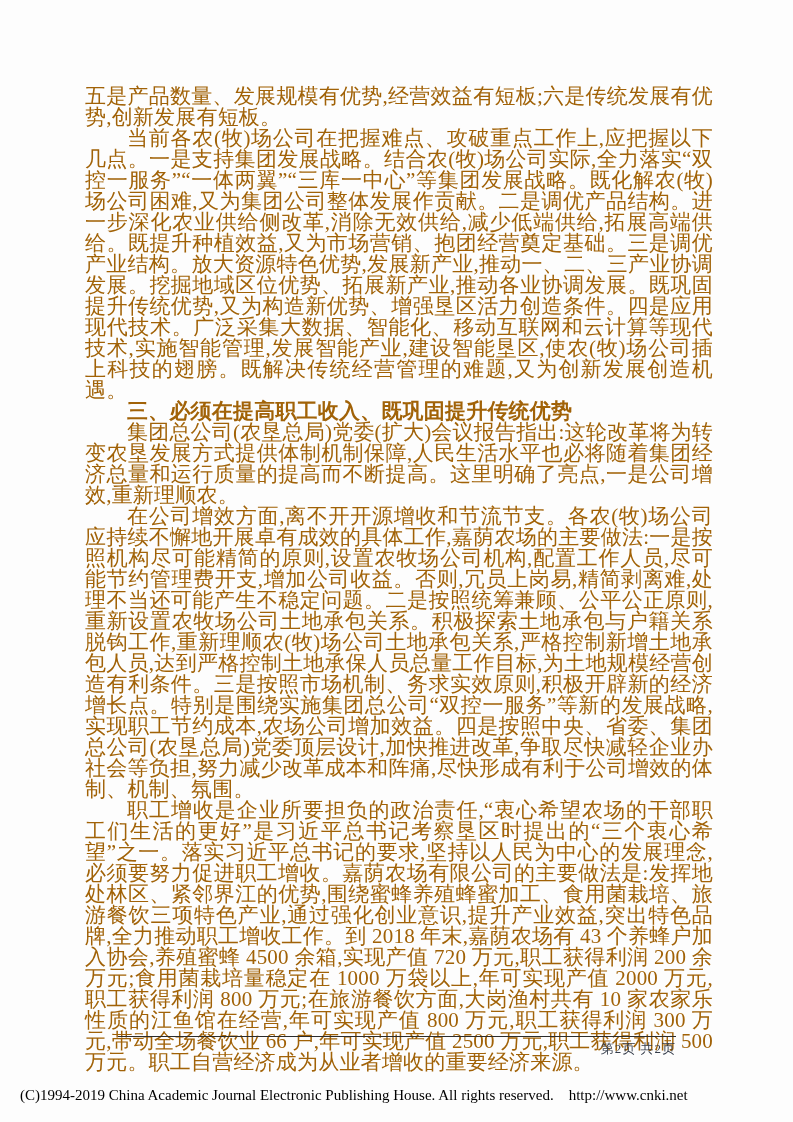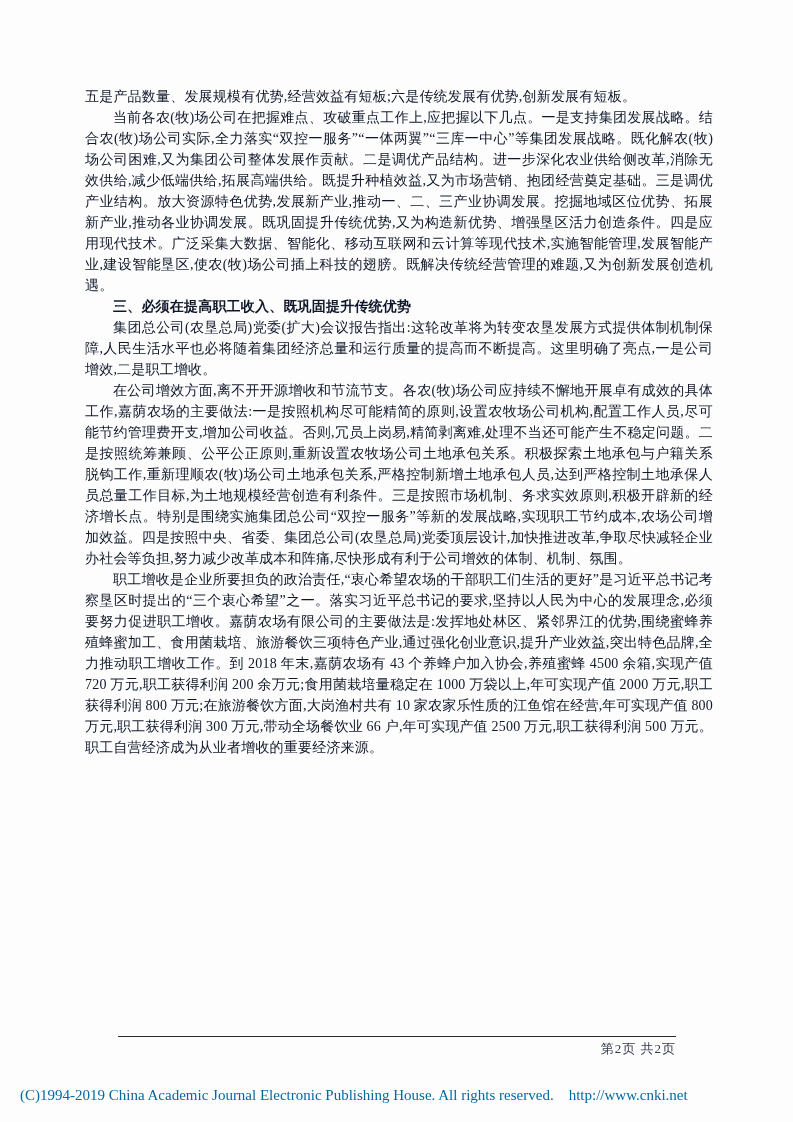--- a/index.html
+++ b/index.html
@@ -13,23 +13,23 @@
     height: 1122px;
     background: #fdfdfd;
     font-family: "Liberation Serif", "DejaVu Serif", serif;
     overflow: hidden;
   }
   .content {
     position: absolute;
     left: 85px;
     top: 86px;
     width: 628px;
-    font-size: 14px;
+    font-size: 21px;
     line-height: 21px;
-    color: #0f172a;
+    color: #a16207;
     text-align: justify;
     letter-spacing: 0.2px;
   }
   .para { margin: 0; }
   .indent { text-indent: 2em; }
   .heading { font-weight: bold; }
   .footer {
     position: absolute;
     left: 118px;
     top: 1036px;
@@ -46,34 +46,34 @@
     color: #343c4a;
     padding-top: 3px;
     letter-spacing: 1px;
   }
   .copyright {
     position: absolute;
     left: 20px;
     top: 1086px;
     font-size: 15px;
     line-height: 18px;
-    color: #0369a1;
+    color: #000000;
     white-space: pre;
   }
 </style>
 </head>
 <body>
 
 <div class="page">
 
   <div class="content">
     <p class="para">五是产品数量、发展规模有优势,经营效益有短板;六是传统发展有优势,创新发展有短板。</p>
     <p class="para indent">当前各农(牧)场公司在把握难点、攻破重点工作上,应把握以下几点。一是支持集团发展战略。结合农(牧)场公司实际,全力落实“双控一服务”“一体两翼”“三库一中心”等集团发展战略。既化解农(牧)场公司困难,又为集团公司整体发展作贡献。二是调优产品结构。进一步深化农业供给侧改革,消除无效供给,减少低端供给,拓展高端供给。既提升种植效益,又为市场营销、抱团经营奠定基础。三是调优产业结构。放大资源特色优势,发展新产业,推动一、二、三产业协调发展。挖掘地域区位优势、拓展新产业,推动各业协调发展。既巩固提升传统优势,又为构造新优势、增强垦区活力创造条件。四是应用现代技术。广泛采集大数据、智能化、移动互联网和云计算等现代技术,实施智能管理,发展智能产业,建设智能垦区,使农(牧)场公司插上科技的翅膀。既解决传统经营管理的难题,又为创新发展创造机遇。</p>
     <p class="para indent heading">三、必须在提高职工收入、既巩固提升传统优势</p>
-    <p class="para indent">集团总公司(农垦总局)党委(扩大)会议报告指出:这轮改革将为转变农垦发展方式提供体制机制保障,人民生活水平也必将随着集团经济总量和运行质量的提高而不断提高。这里明确了亮点,一是公司增效,二是职工增收。</p>
+    <p class="para indent">集团总公司(农垦总局)党委(扩大)会议报告指出:这轮改革将为转变农垦发展方式提供体制机制保障,人民生活水平也必将随着集团经济总量和运行质量的提高而不断提高。这里明确了亮点,一是公司增效,重新理顺农。</p>
     <p class="para indent">在公司增效方面,离不开开源增收和节流节支。各农(牧)场公司应持续不懈地开展卓有成效的具体工作,嘉荫农场的主要做法:一是按照机构尽可能精简的原则,设置农牧场公司机构,配置工作人员,尽可能节约管理费开支,增加公司收益。否则,冗员上岗易,精简剥离难,处理不当还可能产生不稳定问题。二是按照统筹兼顾、公平公正原则,重新设置农牧场公司土地承包关系。积极探索土地承包与户籍关系脱钩工作,重新理顺农(牧)场公司土地承包关系,严格控制新增土地承包人员,达到严格控制土地承保人员总量工作目标,为土地规模经营创造有利条件。三是按照市场机制、务求实效原则,积极开辟新的经济增长点。特别是围绕实施集团总公司“双控一服务”等新的发展战略,实现职工节约成本,农场公司增加效益。四是按照中央、省委、集团总公司(农垦总局)党委顶层设计,加快推进改革,争取尽快减轻企业办社会等负担,努力减少改革成本和阵痛,尽快形成有利于公司增效的体制、机制、氛围。</p>
     <p class="para indent">职工增收是企业所要担负的政治责任,“衷心希望农场的干部职工们生活的更好”是习近平总书记考察垦区时提出的“三个衷心希望”之一。落实习近平总书记的要求,坚持以人民为中心的发展理念,必须要努力促进职工增收。嘉荫农场有限公司的主要做法是:发挥地处林区、紧邻界江的优势,围绕蜜蜂养殖蜂蜜加工、食用菌栽培、旅游餐饮三项特色产业,通过强化创业意识,提升产业效益,突出特色品牌,全力推动职工增收工作。到 2018 年末,嘉荫农场有 43 个养蜂户加入协会,养殖蜜蜂 4500 余箱,实现产值 720 万元,职工获得利润 200 余万元;食用菌栽培量稳定在 1000 万袋以上,年可实现产值 2000 万元,职工获得利润 800 万元;在旅游餐饮方面,大岗渔村共有 10 家农家乐性质的江鱼馆在经营,年可实现产值 800 万元,职工获得利润 300 万元,带动全场餐饮业 66 户,年可实现产值 2500 万元,职工获得利润 500 万元。职工自营经济成为从业者增收的重要经济来源。</p>
   </div>
 
   <div class="footer">
     <div class="footer-rule"></div>
     <div class="page-num">第2页 共2页</div>
   </div>
 
   <div class="copyright">(C)1994-2019 China Academic Journal Electronic Publishing House. All rights reserved.    http://www.cnki.net</div>

